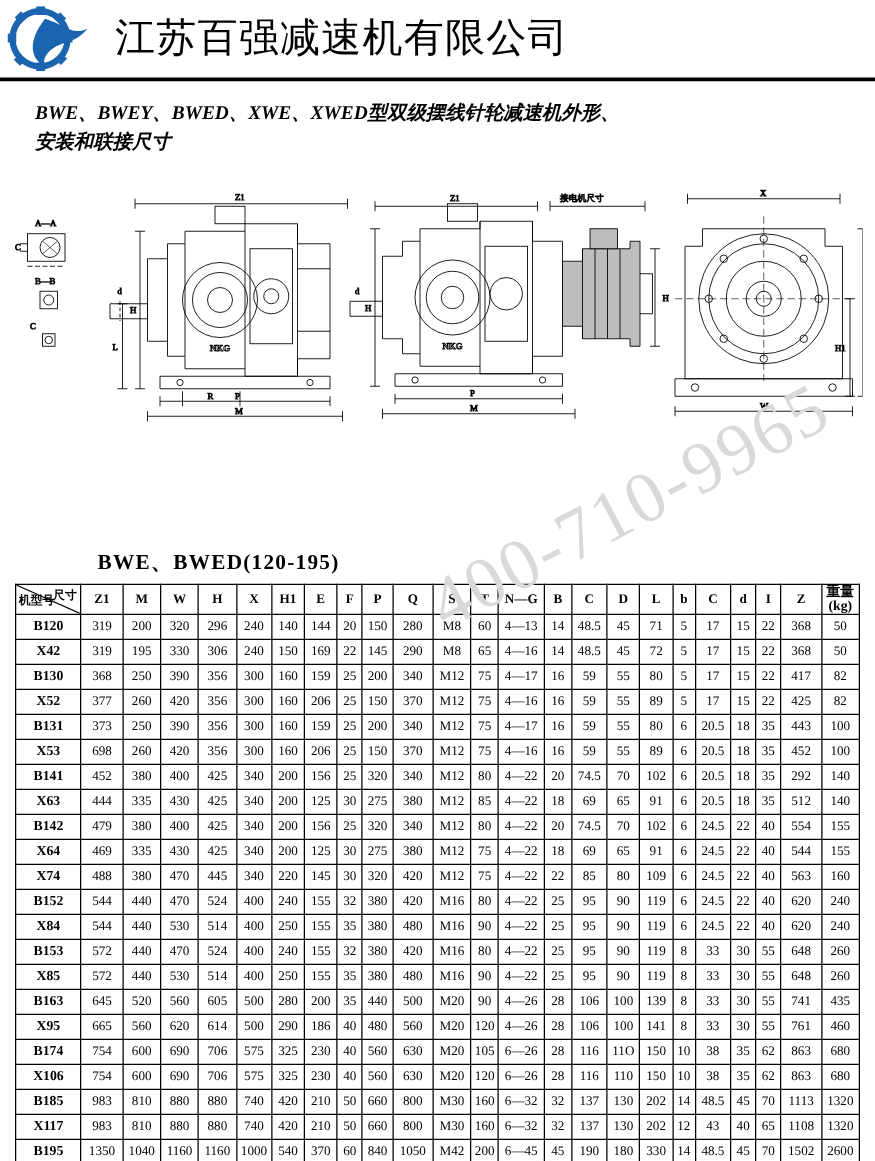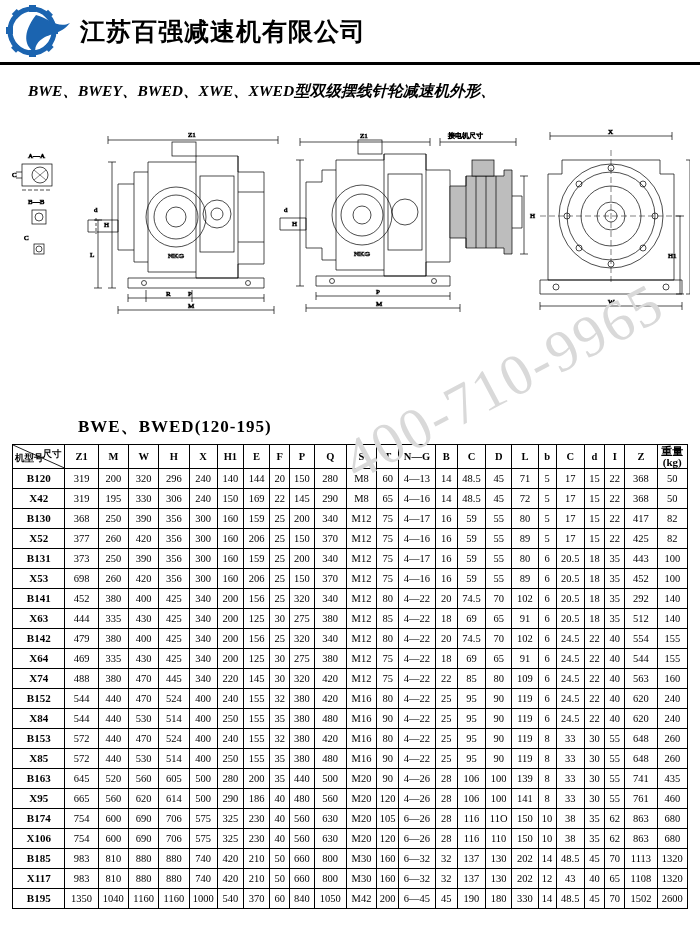--- a/index.html
+++ b/index.html
@@ -19,24 +19,24 @@
     display:flex;
     align-items:center;
   }
   .logo{
     width:66px;height:52px;margin-left:6px;
     position:relative;flex:none;
   }
   .logo svg{display:block;}
   .company{
     font-family:"Liberation Serif", serif;
-    font-weight:bold;
-    font-size:25px;
+    font-weight:normal;
+    font-size:32px;
     letter-spacing:1px;
-    margin-left:8px;
+    margin-left:20px;
     white-space:nowrap;
   }
   .hotline{
     position:absolute;
     right:6px;top:12px;
     color:#d81a1a;
     font-family:"Liberation Serif", serif;
     font-weight:bold;
     font-size:25px;
     white-space:nowrap;
@@ -134,20 +134,21 @@
         </g>
         <path d="M30 10 C44 14 52 24 64 18 C54 30 44 28 36 34 C30 38 28 44 30 48 C18 42 16 28 30 10 Z" fill="#1b64b0"></path>
       </g>
     </svg>
   </div>
   <div class="company">江苏百强减速机有限公司</div>
 </div>
 
 <div class="doc-title">
   <div>BWE、BWEY、BWED、XWE、XWED型双级摆线针轮减速机外形、</div>
+  <div>安装和联接尺寸</div>
 </div>
 
 <div class="drawings">
   <div class="watermark">400-710-9965</div>
   <svg width="680" height="285" viewBox="0 0 680 285">
     <g stroke="#000" fill="none" stroke-width="0.7" font-family="Liberation Serif, serif" font-size="7">
 
       <g>
         <text x="18" y="46" font-size="7">A—A</text>
         <rect x="12" y="52" width="30" height="22"></rect>

